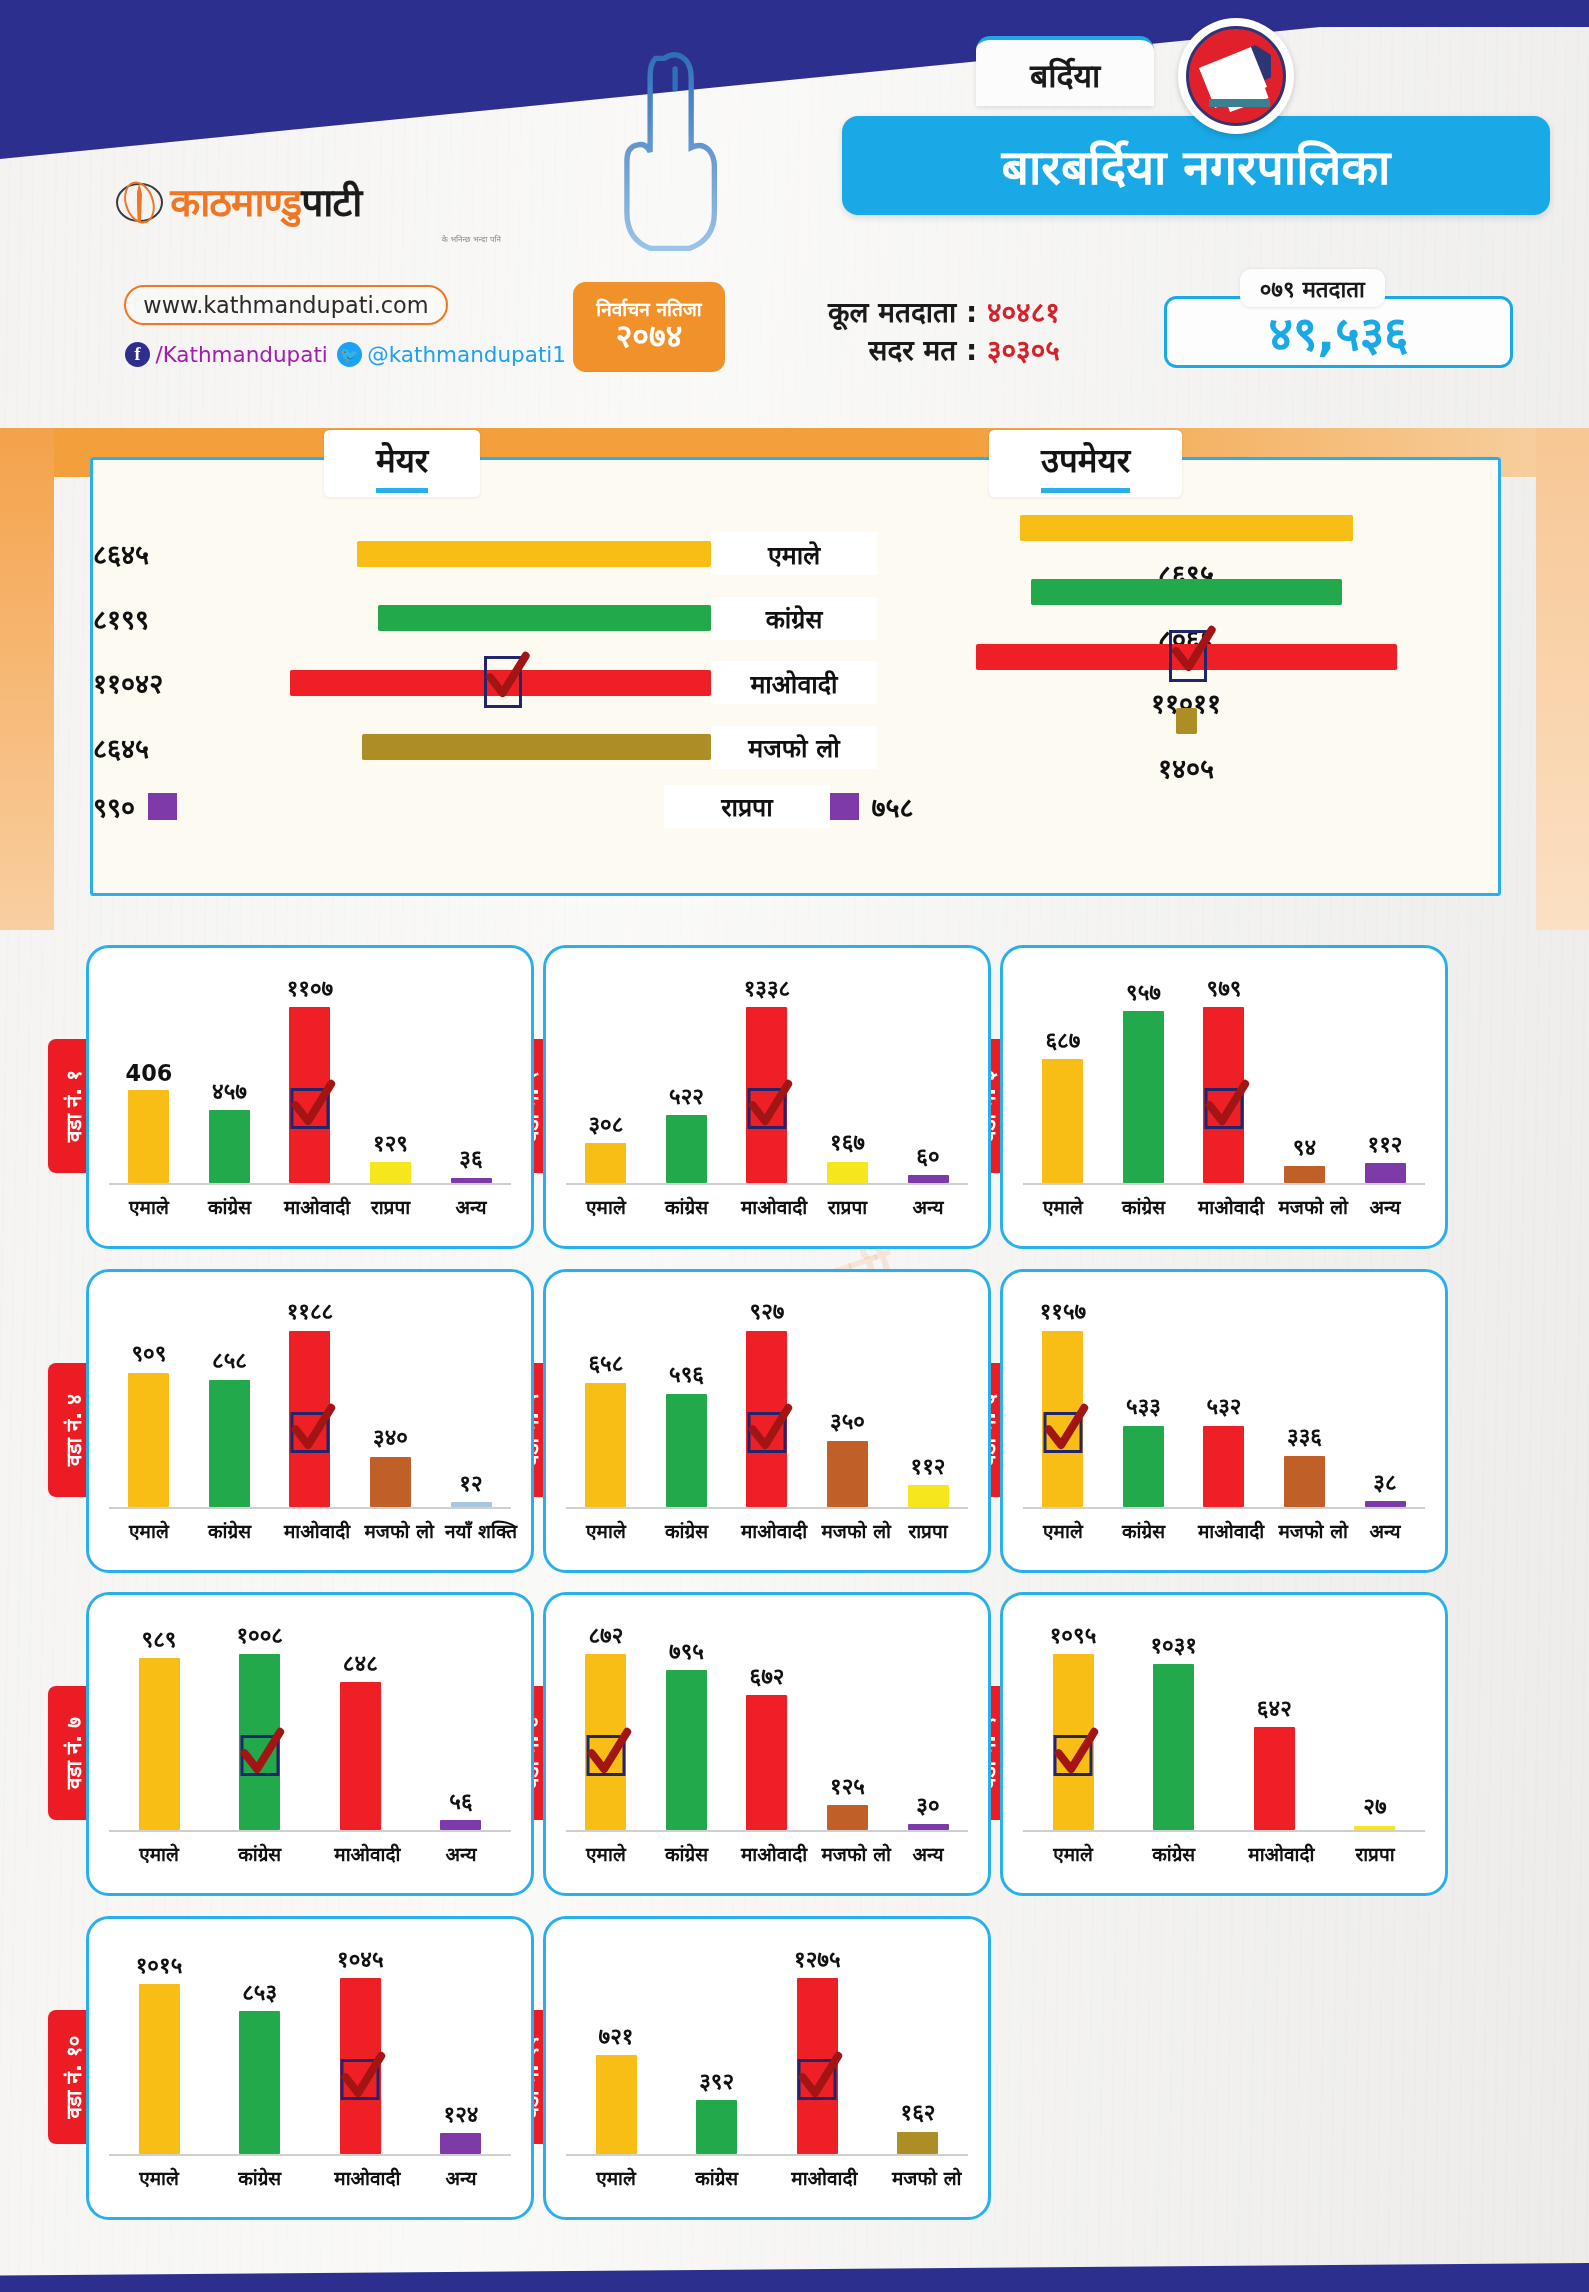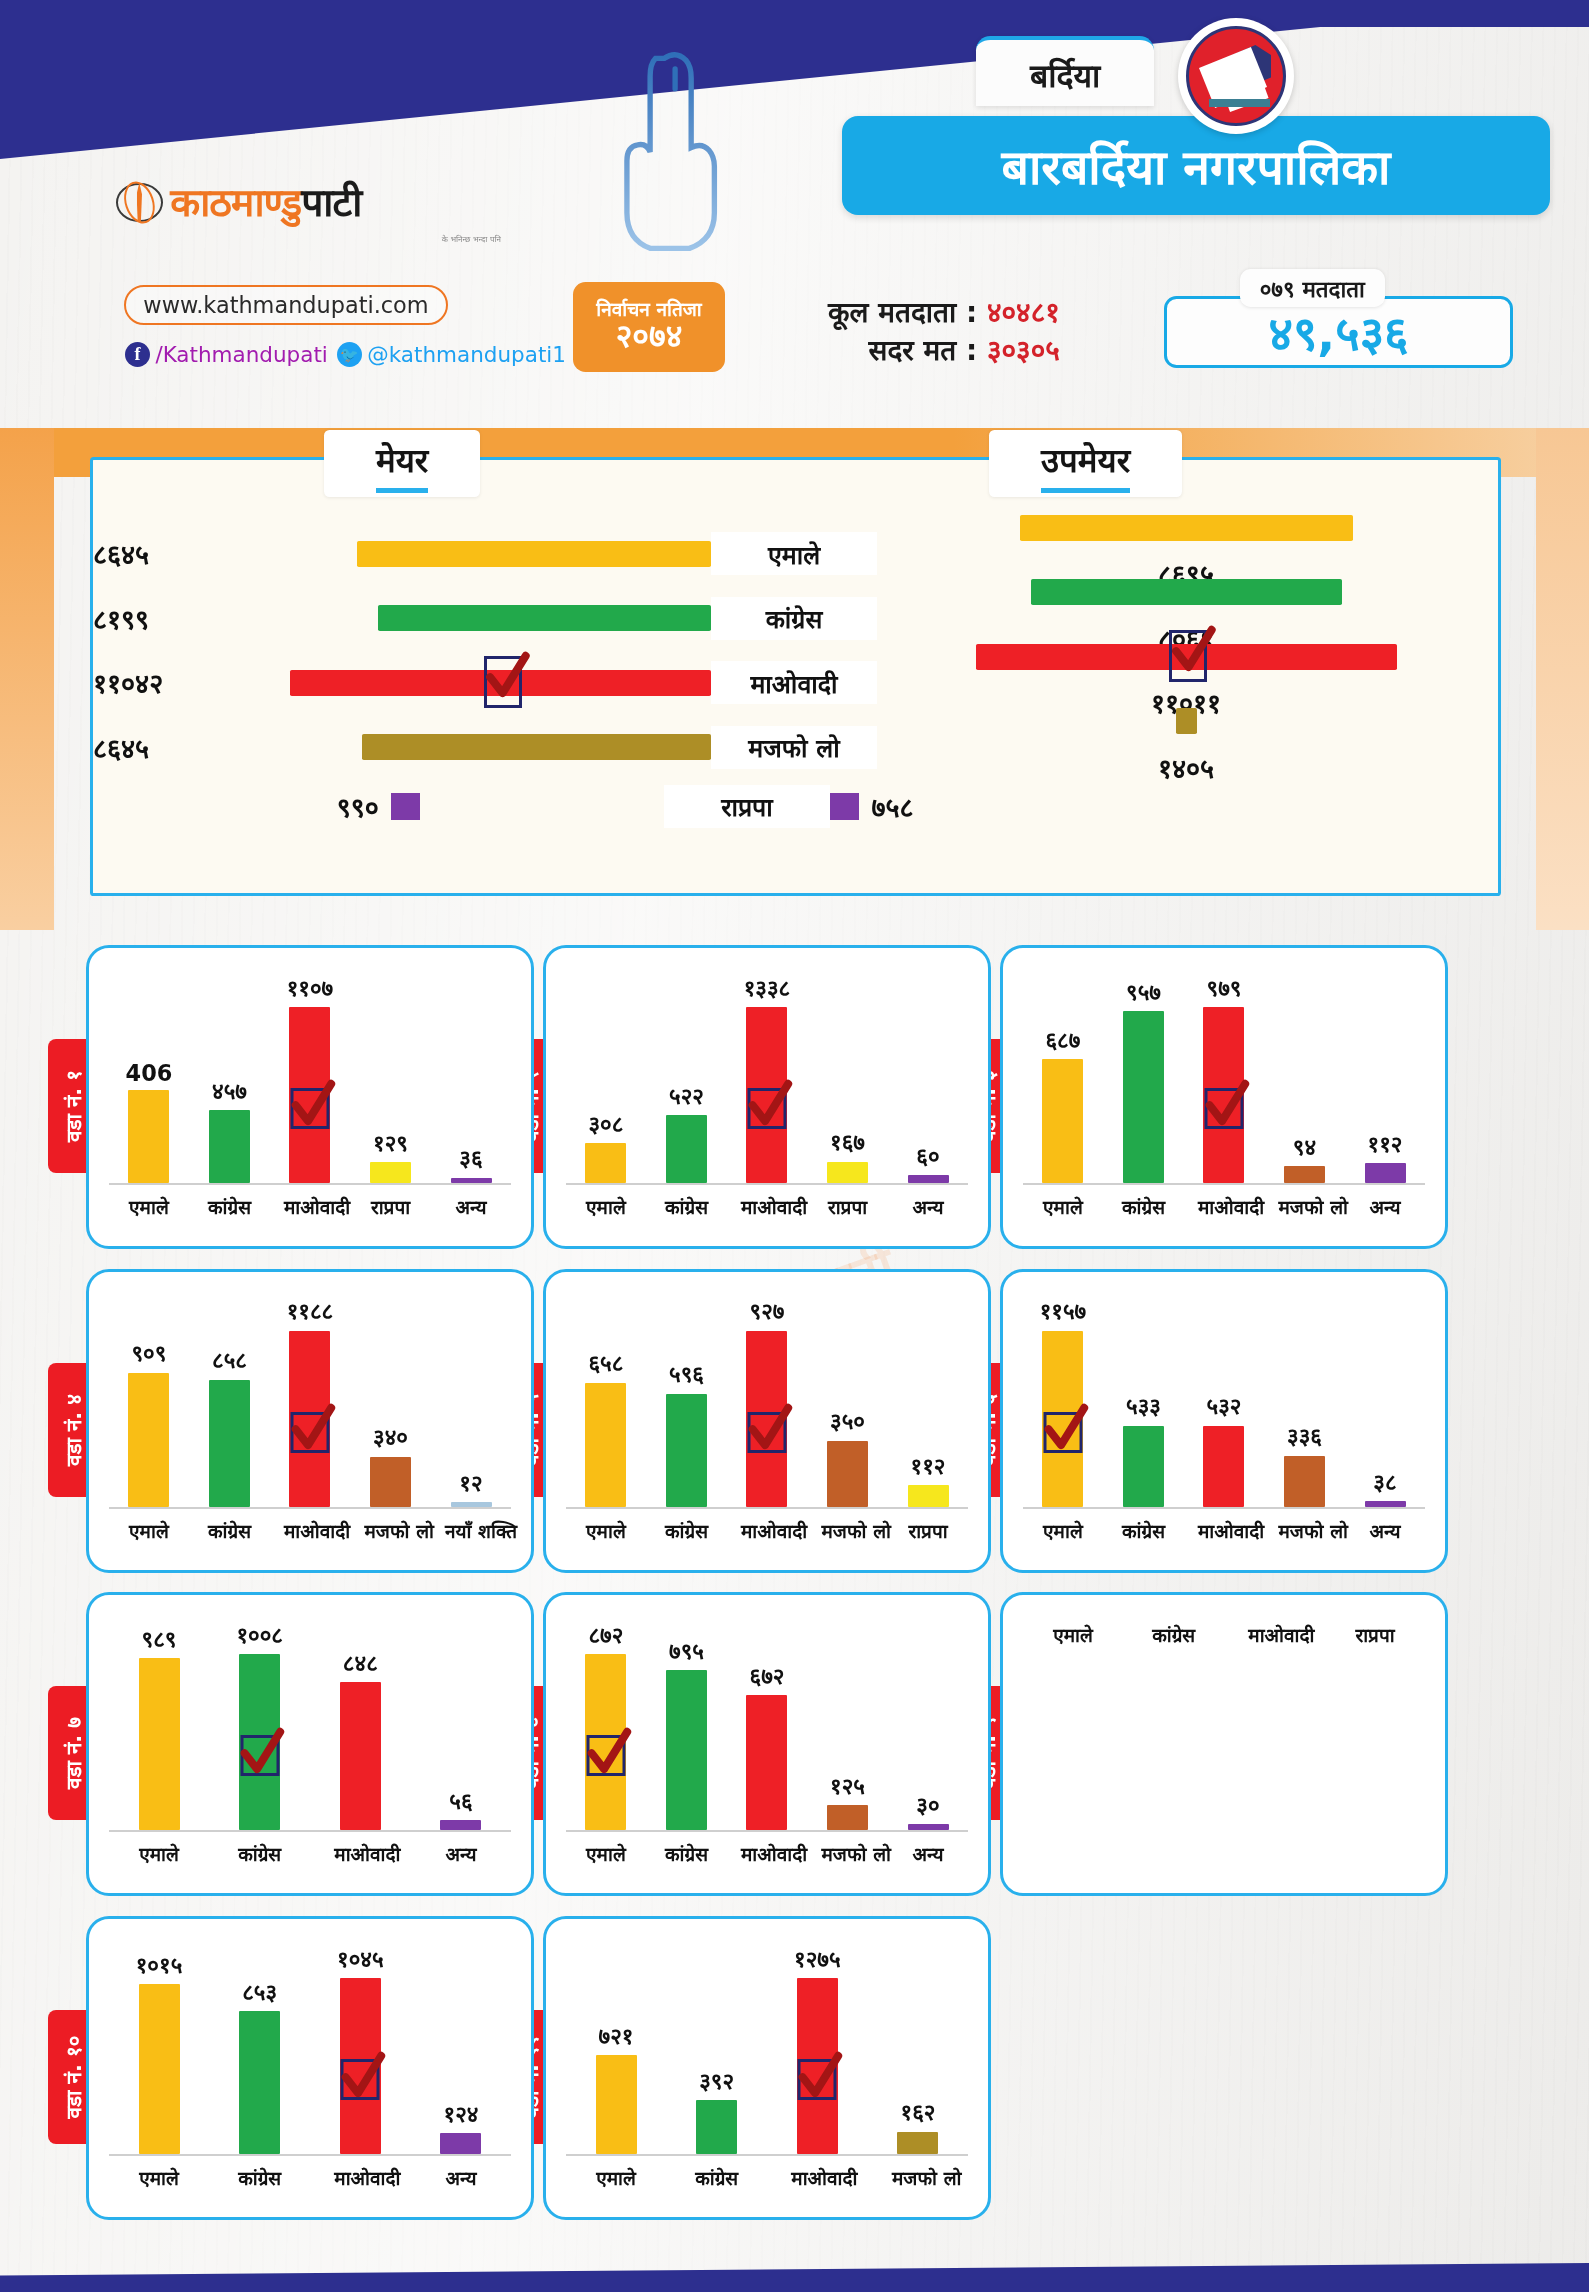--- a/index.html
+++ b/index.html
@@ -200,21 +200,21 @@
   .hb-val { font-size: 27px; font-weight: bold; color: #111; white-space: nowrap; }
   .hb-bar { height: 26px; border-radius: 1.8px; position: relative; }
   .hb-bar.L { margin-left: auto; }
   .tick {
     position: absolute; left: 46%; top: -13.4px; width: 38px; height: 52px;
     border: 3.6px solid #21256b; background: transparent;
   }
   .tick svg { position: absolute; left: -3.6px; top: -9px; }
 
   .hbar-small { display: flex; align-items: center; height: 32px; }
-  .sm-left { width: 571px; display: flex; align-items: center; justify-content: center; gap: 12.5px; }
+  .sm-left { width: 571px; display: flex; align-items: center; justify-content: flex-start; gap: 12.5px; }
   .sm-right { width: 618px; display: flex; align-items: center; gap: 12.5px; }
   .sm-swatch { width: 29px; height: 27px; }
 
   
   .wards {
     position: absolute; left: 0; top: 945px; width: 1590px;
   }
   .ward-row { display: flex; gap: 9px; padding-left: 86px; margin-bottom: 19.7px; }
   .ward-wrap { position: relative; width: 448px; height: 304px; }
   .ward-badge {
@@ -742,20 +742,44 @@
             <span class="xl">मजफो लो</span>
             <span class="xl">अन्य</span>
           </div>
         </div>
       </div>
       <div class="ward-wrap">
         <div class="ward-badge">
           <span>वडा नं. ९</span>
         </div>
         <div class="ward-card">
+          <div class="plot">
+            <div class="vb">
+              <span class="vb-val">१०९५</span>
+              <span class="vb-bar" style="height:176px;background:#F9BE15">
+                <span class="vb-tick">
+                  <svg width="48" height="56" viewBox="0 0 54 62">
+                    <path d="M8 30 L22 48 L48 6" stroke="#A31515" stroke-width="9" fill="none" stroke-linecap="round" stroke-linejoin="round"></path>
+                  </svg>
+                </span>
+              </span>
+            </div>
+            <div class="vb">
+              <span class="vb-val">१०३१</span>
+              <span class="vb-bar" style="height:166px;background:#22A94B"></span>
+            </div>
+            <div class="vb">
+              <span class="vb-val">६४२</span>
+              <span class="vb-bar" style="height:103px;background:#EE2026"></span>
+            </div>
+            <div class="vb">
+              <span class="vb-val">२७</span>
+              <span class="vb-bar" style="height:4.5px;background:#F6E71D"></span>
+            </div>
+          </div>
           <div class="xlabels">
             <span class="xl">एमाले</span>
             <span class="xl">कांग्रेस</span>
             <span class="xl">माओवादी</span>
             <span class="xl">राप्रपा</span>
           </div>
         </div>
       </div>
     </div>
     <div class="ward-row">

